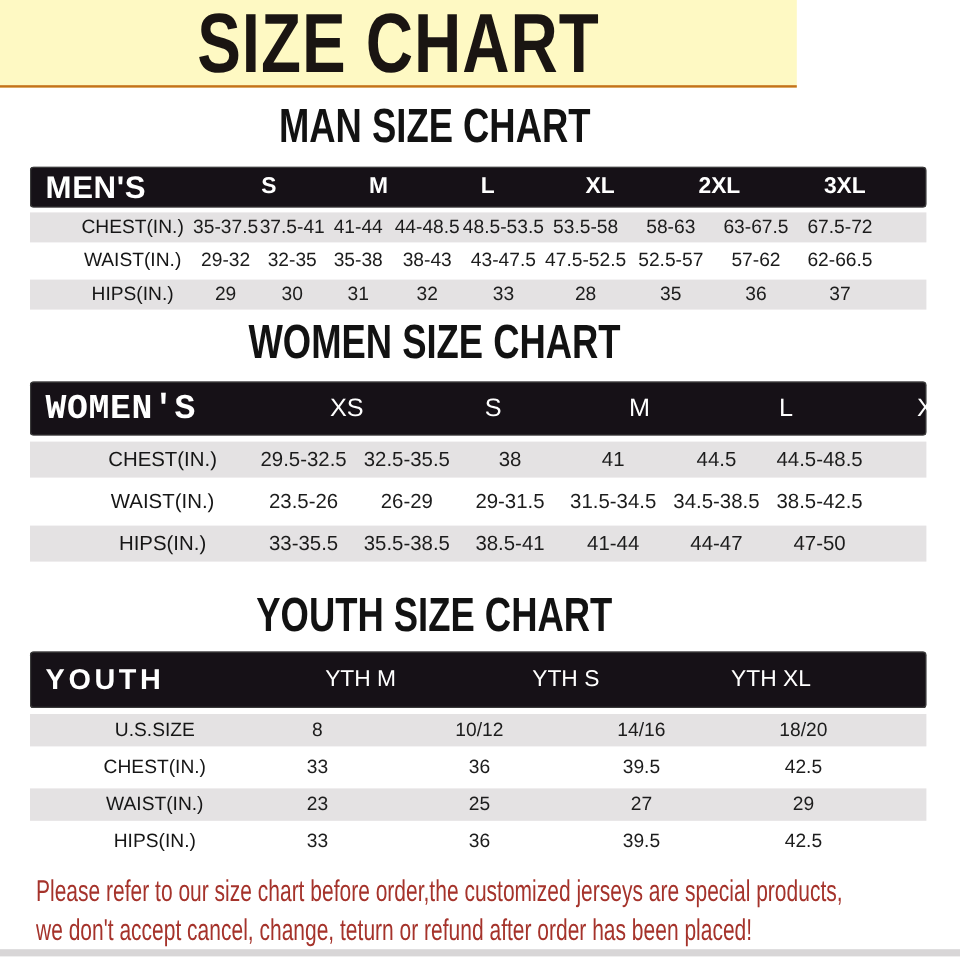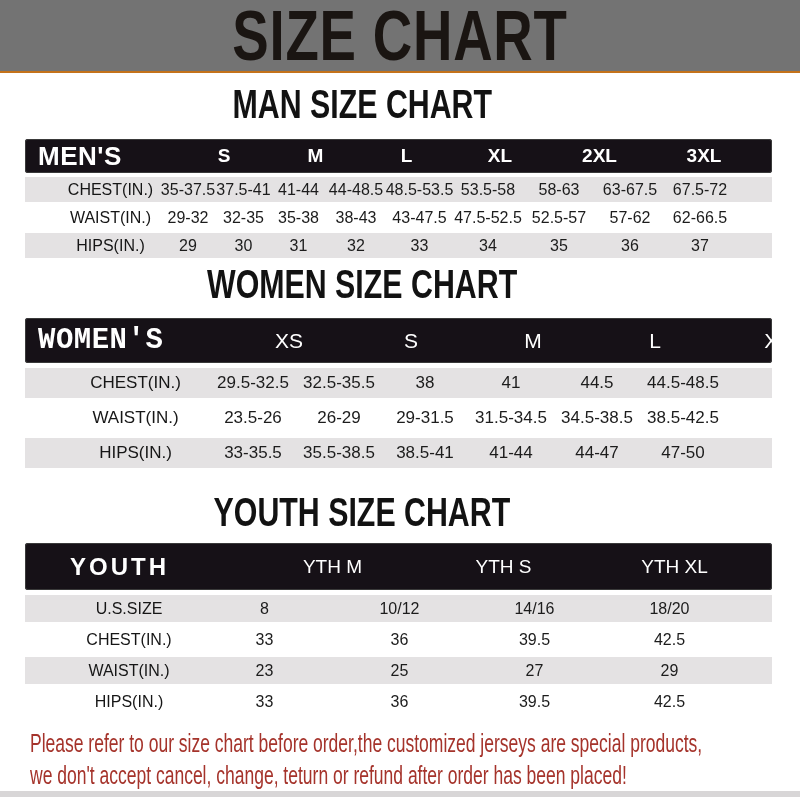--- a/index.html
+++ b/index.html
@@ -5,22 +5,22 @@
   html,body{margin:0;padding:0;}
   body{
     width:800px;height:800px;position:relative;overflow:hidden;
     background:#ffffff;
     font-family:"Liberation Sans", sans-serif;
     -webkit-font-smoothing:antialiased;
   }
   .condensed{display:inline-block;transform:scale(0.82,1.08);}
   
   .banner{
-    position:absolute;left:0;top:0;width:800px;height:73px;
-    background:#737373;display:flex;align-items:center;justify-content:center;
+    position:absolute;left:0;top:0;width:664px;height:73px;
+    background:#fef9c3;display:flex;align-items:center;justify-content:center;
     border-bottom:2px solid #c4721a;box-sizing:border-box;
   }
   .banner-title{
     font-size:70px;font-weight:700;color:#1a1512;letter-spacing:1px;
     display:inline-block;transform:scale(0.78,1.0);white-space:nowrap;line-height:1;
   }
   
   .section-heading{
     position:absolute;left:0;width:724px;text-align:center;margin:0;
     font-size:37px;font-weight:700;color:#121212;line-height:1;white-space:nowrap;
@@ -37,21 +37,21 @@
   .table-men  .grid{grid-template-columns:135px 56px 55px 55px 60px 67px 70px 72px 70px 70px 1fr;}
   .table-women .grid{grid-template-columns:185px 86px 86px 86px 86px 86px 86px 1fr;}
   .table-youth .grid{grid-template-columns:172px 135px 135px 135px 135px 1fr;}
   .bar{
     background:#161117;color:#ffffff;border-radius:3px;
     box-shadow:0 0 0 1px #3a3a3a inset;
     gap:36px;
   }
   .table-men  .bar{height:34px;}
   .table-women .bar{height:45px;}
-  .table-youth .bar{height:47px;padding-left:32px;}
+  .table-youth .bar{height:47px;}
   .cell{display:flex;align-items:center;justify-content:center;white-space:nowrap;}
   .bar-label{
     justify-content:flex-start;padding-left:13px;font-weight:700;
     font-size:26px;letter-spacing:0.5px;
   }
   .table-women .bar-label{font-size:29px;font-family:Liberation Mono, monospace;}
   .table-youth .bar-label{font-size:24px;letter-spacing:3px;}
   .bar-size{font-weight:700;font-size:19px;}
   .table-women .bar-size{font-size:21px;font-weight:400;}
   .table-youth .bar-size{font-size:19px;font-weight:400;}
@@ -125,21 +125,21 @@
     <div class="cell">62-66.5</div>
     <div class="cell"></div>
   </div>
   <div class="row grid gray">
     <div class="cell row-label">HIPS(IN.)</div>
     <div class="cell">29</div>
     <div class="cell">30</div>
     <div class="cell">31</div>
     <div class="cell">32</div>
     <div class="cell">33</div>
-    <div class="cell">34</div>
+    <div class="cell">28</div>
     <div class="cell">35</div>
     <div class="cell">36</div>
     <div class="cell">37</div>
     <div class="cell"></div>
   </div>
 </div>
 
 <h2 class="section-heading heading-women"><span class="condensed">WOMEN SIZE CHART</span></h2>
 
 <div class="size-table table-women">

